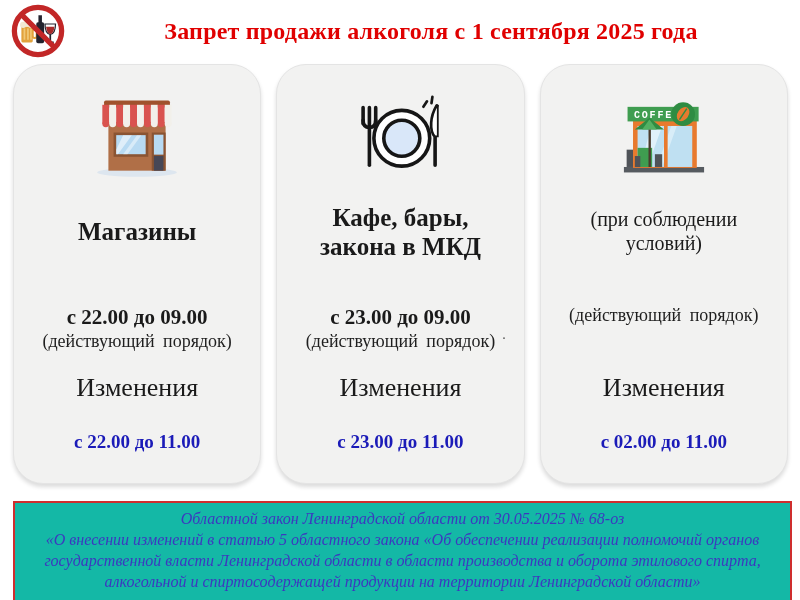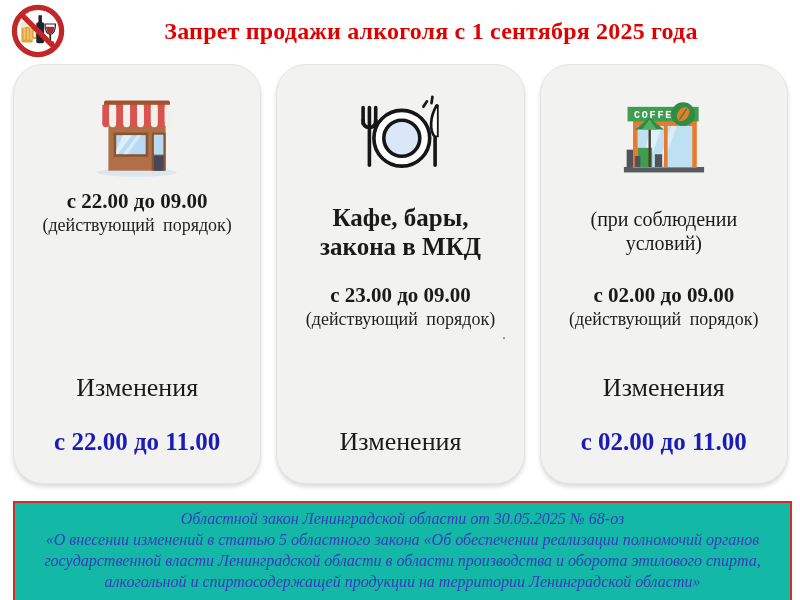--- a/index.html
+++ b/index.html
@@ -35,26 +35,26 @@
     box-shadow:0 3px 4px rgba(0,0,0,.14);
     display:flex;flex-direction:column;align-items:center;
     text-align:center;box-sizing:border-box;
     padding:26px 8px 26px;
     position:relative;
   }
   .icon-slot{height:94px;display:flex;align-items:center;justify-content:flex-end;}
   .title-slot{height:94px;display:flex;flex-direction:column;justify-content:center;}
   .card-title-line{font-size:25px;font-weight:bold;line-height:1.18;}
   .card-subtitle-line{font-size:20px;font-weight:normal;line-height:1.18;}
-  .time-slot{height:60px;margin-top:3px;}
+  .time-slot{height:60px;margin-top:25px;}
   .time-bold{font-size:21px;font-weight:bold;line-height:1.25;}
   .time-note{font-size:18px;line-height:1.25;color:#1f1f1f;word-spacing:4px;}
   .spacer{flex:1;}
   .changes{font-size:26px;font-weight:normal;line-height:30px;}
-  .new-time{font-size:25px;font-weight:bold;color:#1b1bb8;margin-top:24px;line-height:30px;}
+  .new-time{font-size:19px;font-weight:bold;color:#1b1bb8;margin-top:24px;line-height:30px;}
   .stray-dot{
     position:absolute;right:18px;top:262px;
     font-size:14px;color:#555;
   }
   
   .law-box{
     margin:17px 8px 0 13px;
     border:2px solid #cf2e2e;
     background:#14b8a6;
     text-align:center;
@@ -133,20 +133,23 @@
           <rect x="33" y="46" width="40" height="28" fill="#8a5433"></rect>
           <rect x="36" y="49" width="34" height="22" fill="#b8daf2"></rect>
           <polygon points="44,49 54,49 38,71 36,71 36,66" fill="#ffffff" opacity="0.55"></polygon>
           <polygon points="60,49 65,49 49,71 44,71" fill="#ffffff" opacity="0.45"></polygon>
           <rect x="77" y="46" width="16" height="44" fill="#8a5433"></rect>
           <rect x="79.5" y="48.5" width="11" height="23" fill="#b8daf2"></rect>
           <rect x="79.5" y="73" width="11" height="17" fill="#474756"></rect>
         </svg>
       </span>
     </div>
+    <div class="title-slot">
+      <div class="card-title-line">Магазины</div>
+    </div>
     <div class="time-slot">
       <div class="time-bold">с 22.00 до 09.00</div>
       <div class="time-note">(действующий порядок)</div>
     </div>
     <div class="spacer"></div>
     <div class="changes">Изменения</div>
     <div class="new-time">с 22.00 до 11.00</div>
   </section>
 
   <section class="card">
@@ -179,20 +182,21 @@
       <div class="card-title-line">Кафе, бары,</div>
       <div class="card-title-line">закона в МКД</div>
     </div>
     <div class="time-slot">
       <div class="time-bold">с 23.00 до 09.00</div>
       <div class="time-note">(действующий порядок)</div>
     </div>
     <span class="stray-dot">.</span>
     <div class="spacer"></div>
     <div class="changes">Изменения</div>
+    <div class="new-time">с 23.00 до 11.00</div>
   </section>
 
   <section class="card">
     <div class="icon-slot">
       <span>
         <svg viewBox="0 0 120 90" width="110" height="82">
           <rect x="16" y="79" width="88" height="6" fill="#565b60"></rect>
           <rect x="26" y="28" width="70" height="52" fill="#e87a2e"></rect>
           <rect x="31" y="34" width="60" height="45" fill="#bfe0f2"></rect>
           <polygon points="46,34 58,34 42,79 34,79" fill="#e9f5fc" opacity="0.8"></polygon>
@@ -213,21 +217,20 @@
           <rect x="28" y="67" width="6" height="12" fill="#4f5358"></rect>
           <rect x="50" y="65" width="8" height="14" fill="#4f5358"></rect>
         </svg>
       </span>
     </div>
     <div class="title-slot">
       <div class="card-subtitle-line">(при соблюдении</div>
       <div class="card-subtitle-line">условий)</div>
     </div>
     <div class="time-slot">
-      <div class="time-bold">с 02.00 до 09.00</div>
       <div class="time-note">(действующий порядок)</div>
     </div>
     <div class="spacer"></div>
     <div class="changes">Изменения</div>
     <div class="new-time">с 02.00 до 11.00</div>
   </section>
 
 </div>
 
 <div class="law-box">

